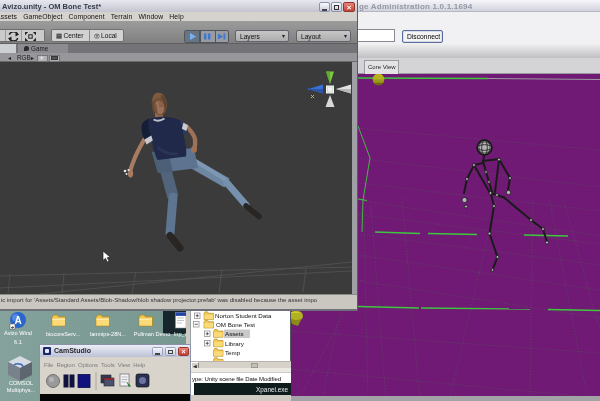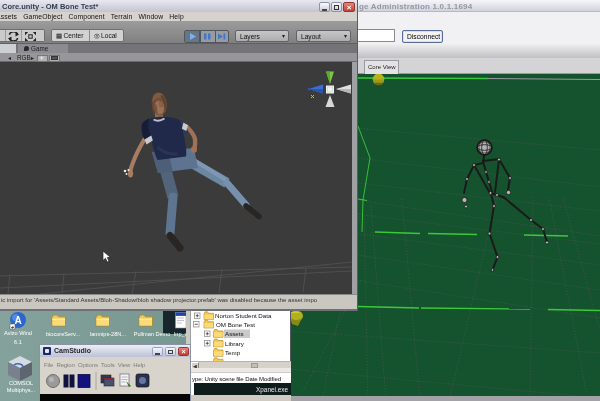--- a/index.html
+++ b/index.html
@@ -4,21 +4,21 @@
 *{margin:0;padding:0;box-sizing:border-box}
 html,body{width:600px;height:401px;overflow:hidden}
 body{font-family:"Liberation Sans",sans-serif;position:relative;
 background:#7d9a95}
 .abs{position:absolute}
 .t{position:absolute;white-space:nowrap}
 </style></head>
 <body>
 <div class="abs" style="left:0;top:311px;width:600px;height:90px;background:linear-gradient(100deg,#85a29c 0%,#72938d 40%,#5e837b 70%,#4e7065 100%)"></div>
 
-<div class="abs" id="rightwin" style="left:289px;top:0;width:311px;height:401px;background:#14532d">
+<div class="abs" id="rightwin" style="left:289px;top:0;width:311px;height:401px;background:#701a75">
 
   <div class="abs" style="left:0;top:0;width:311px;height:12px;background:linear-gradient(#f6f6fa,#d2d2dc);border-bottom:1px solid #b8b8c4"></div>
   <div class="t" style="left:70px;top:2px;font-size:8px;font-weight:bold;color:#9298a4;letter-spacing:.2px">ge Administration 1.0.1.1694</div>
 
   <div class="abs" style="left:0;top:12px;width:311px;height:32px;background:#f1f1f3"></div>
   <div class="abs" style="left:60px;top:29px;width:46px;height:13px;background:#fff;border:1px solid #8a8a92"></div>
   <div class="abs" style="left:113px;top:30px;width:41px;height:13px;background:#f3f3f3;border:1px solid #5a6a9a;border-radius:2px;box-shadow:inset 0 0 0 0.5px #c0c8dc">
     <div class="t" style="left:4px;top:2px;font-size:6.7px;color:#000">Disconnect</div>
   </div>
 
@@ -243,21 +243,21 @@
       <rect x="96" y="5" width="13" height="13" rx="2" fill="#2a3050" stroke="#111" stroke-width="0.7"></rect>
       <circle cx="102.5" cy="11.5" r="3.5" fill="#6a74a0"></circle>
     </g>
   </svg>
   <div class="abs" style="left:0;top:49px;width:150px;height:8px;background:#060606"></div>
 </div>
 
 <div class="abs" id="unity" style="left:0;top:0;width:358px;height:311px;background:#8e8e8e">
 
   <div class="abs" style="left:0;top:0;width:358px;height:12px;background:linear-gradient(#e8e8f0,#c4c4d0)"></div>
-  <div class="t" style="left:2px;top:2px;font-size:7.5px;font-weight:bold;color:#333c4c">Core.unity - OM Bone Test*</div>
+  <div class="t" style="left:2px;top:2px;font-size:7.5px;font-weight:bold;color:#333c4c">Avizo.unity - OM Bone Test*</div>
   <div class="abs" style="left:319px;top:2px;width:11px;height:10px;background:linear-gradient(#fafaff,#ccccdc);border:1px solid #8a94a8;border-radius:2px">
       <div class="abs" style="left:2px;top:6px;width:5px;height:2px;background:#444"></div>
     </div>
   <div class="abs" style="left:331px;top:2px;width:11px;height:10px;background:linear-gradient(#fafaff,#ccccdc);border:1px solid #8a94a8;border-radius:2px">
       <div class="abs" style="left:2px;top:2px;width:5px;height:5px;border:1.5px solid #333"></div>
     </div>
   <div class="abs" style="left:343px;top:2px;width:12px;height:10px;background:linear-gradient(#e8847a,#c04438);border:1px solid #92352c;border-radius:2px;color:#fff;font-size:8px;font-weight:bold;text-align:center;line-height:9px">×</div>
 
   <div class="abs" style="left:0;top:12px;width:358px;height:9px;background:#d6d3ce"></div>
   <div class="t" style="left:-4px;top:13px;font-size:6.8px;letter-spacing:0.12px;color:#111">Assets&nbsp;&nbsp;&nbsp;GameObject&nbsp;&nbsp;&nbsp;Component&nbsp;&nbsp;&nbsp;Terrain&nbsp;&nbsp;&nbsp;Window&nbsp;&nbsp;&nbsp;Help</div>

